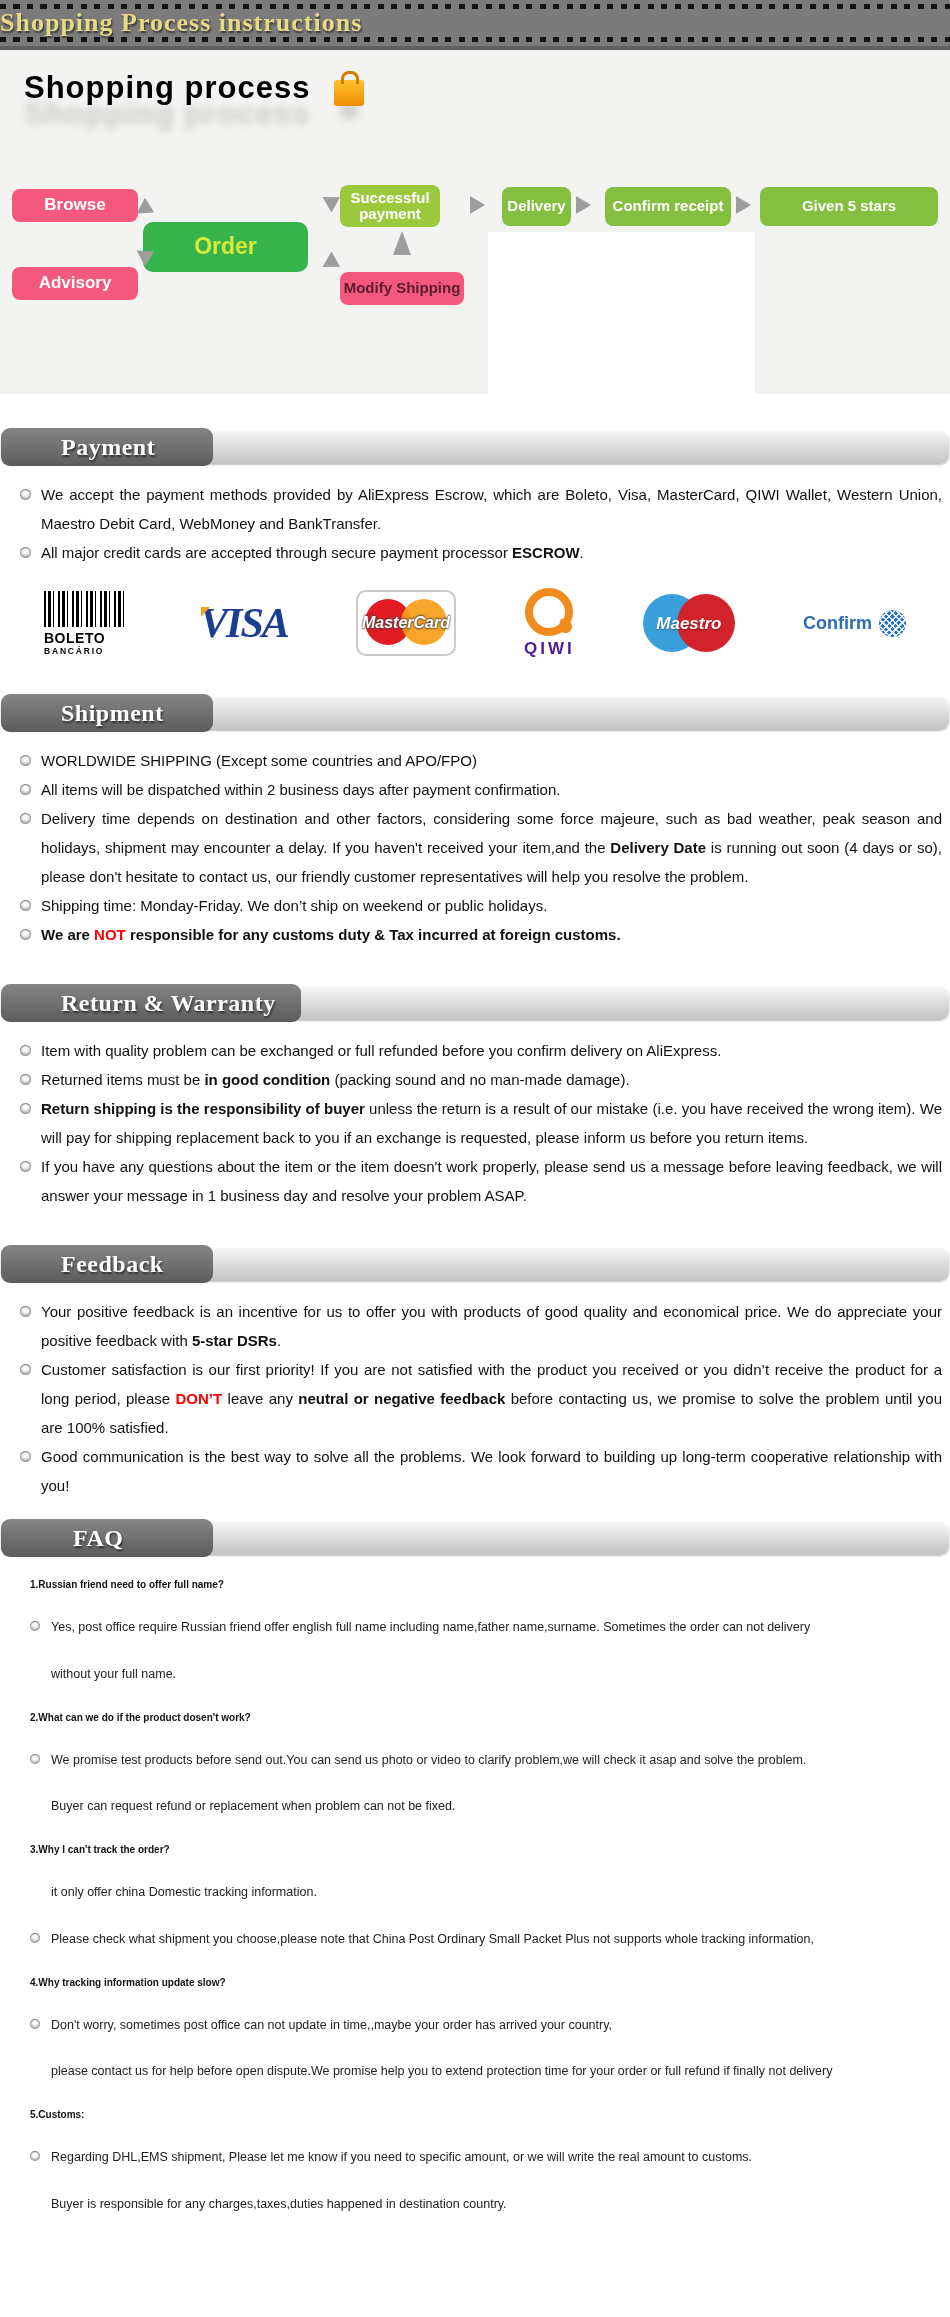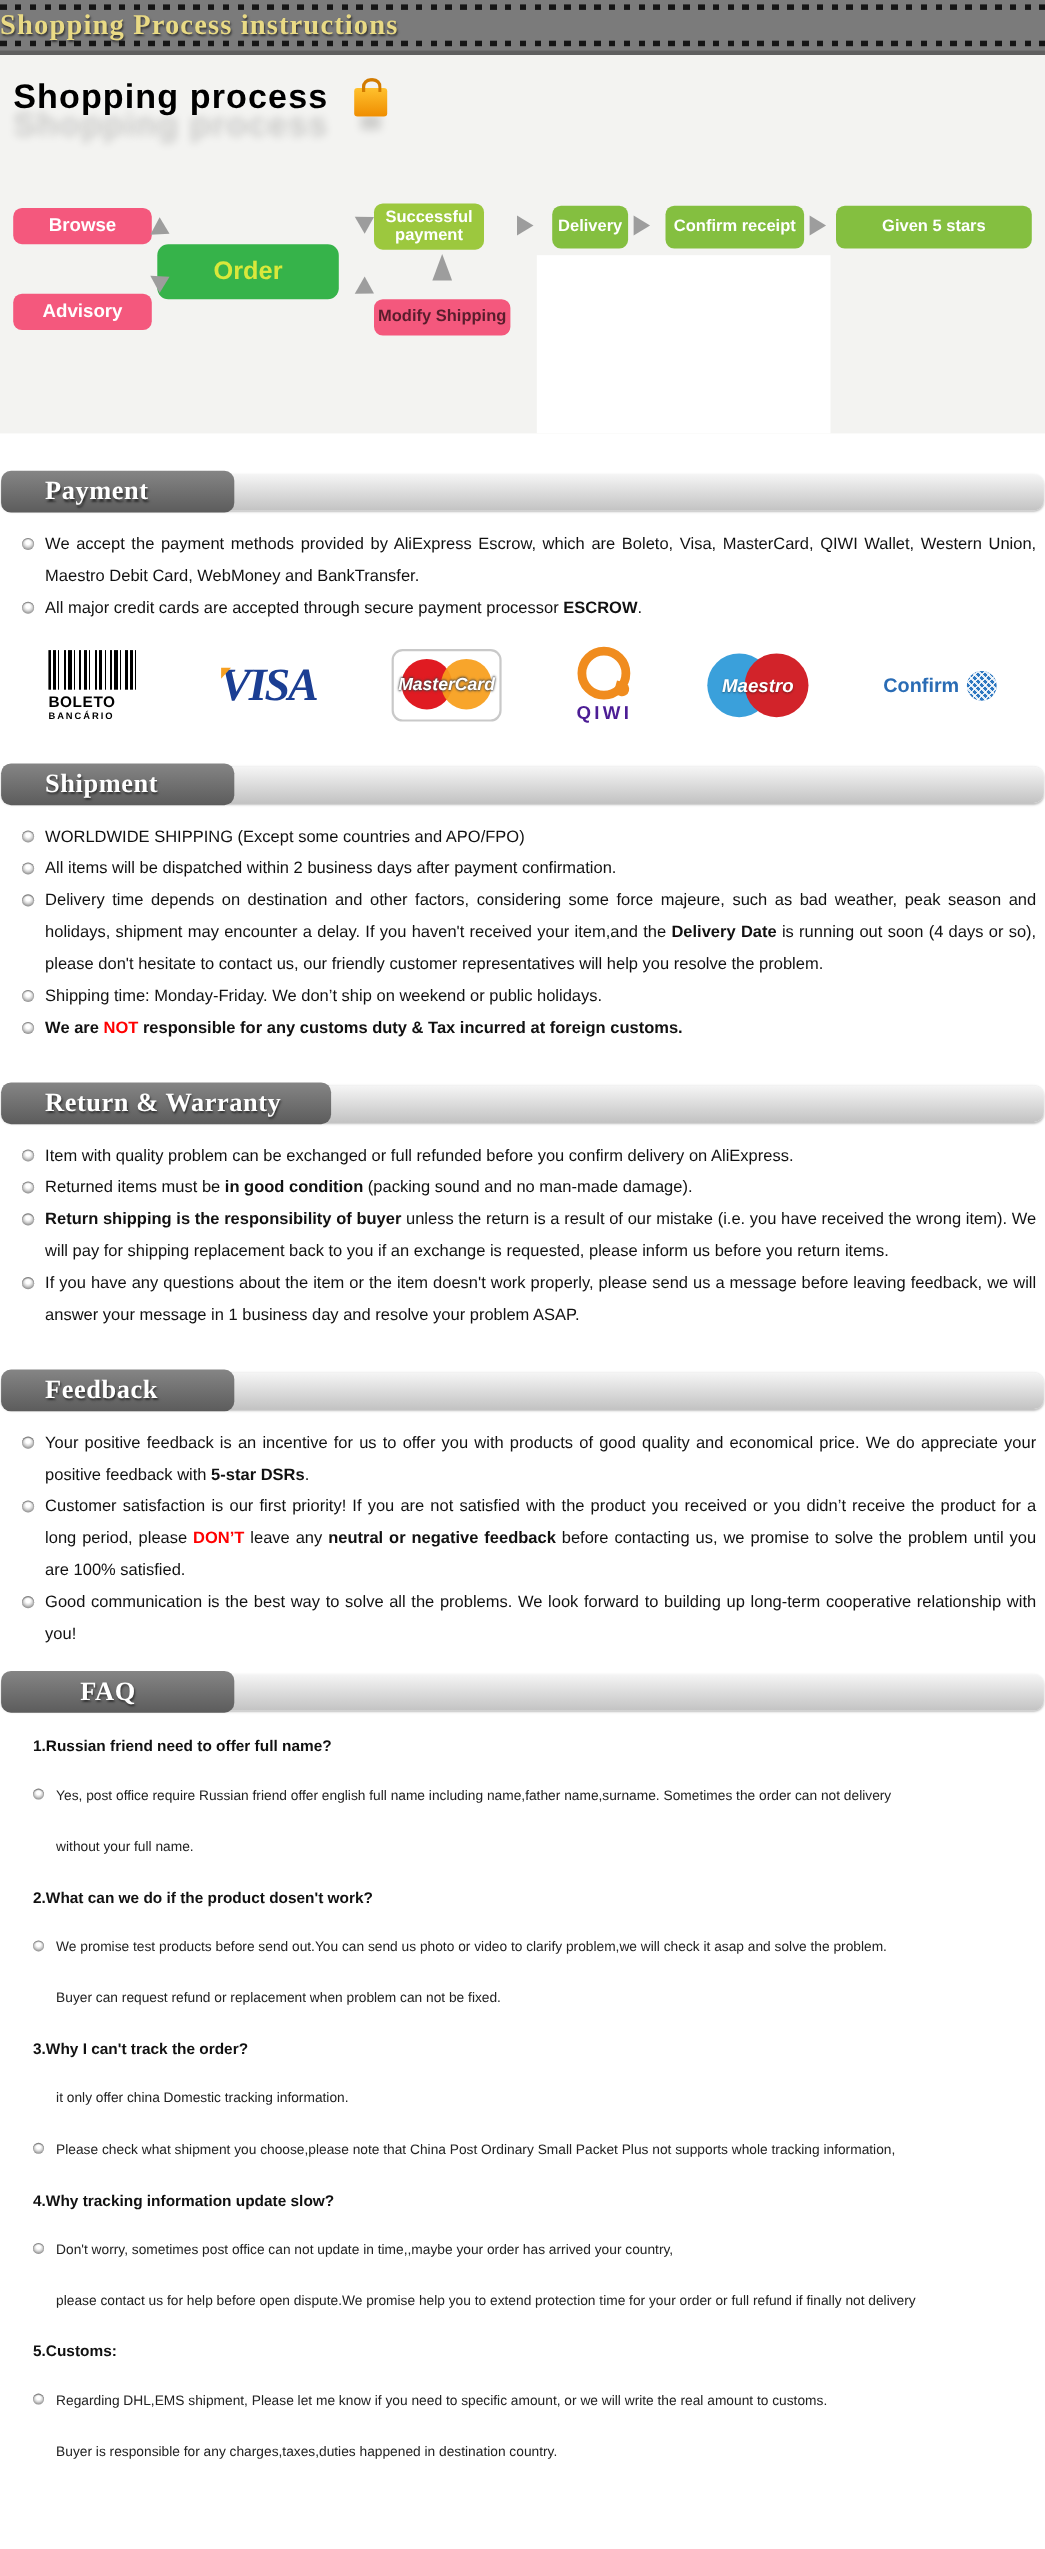--- a/index.html
+++ b/index.html
@@ -10,21 +10,21 @@
   .banner{height:46px;background:#7b7b7b;position:relative;border-bottom:4px solid #5f5f5f;}
   .banner::before,.banner::after{content:'';position:absolute;left:0;right:0;height:5px;
     background:repeating-linear-gradient(90deg,#141414 0 6px,rgba(0,0,0,0) 6px 13.5px);}
   .banner::before{top:4px}
   .banner::after{bottom:4px}
   .banner-title{text-align:left;line-height:45px;font-family:"Liberation Serif",serif;font-weight:bold;
     font-size:26px;color:#e9da85;text-shadow:1px 2px 2px rgba(0,0,0,.6);letter-spacing:1px;}
 
   
   .flow{position:relative;height:344px;background:#f3f3f1;overflow:hidden;}
-  .flow-title-row{position:absolute;left:12px;top:20px;display:flex;align-items:flex-start;gap:24px;}
+  .flow-title-row{position:absolute;left:24px;top:20px;display:flex;align-items:flex-start;gap:24px;}
   .flow-title{font-size:31px;font-weight:bold;color:#000;letter-spacing:1px;margin:0;
     text-shadow:0 26px 8px rgba(0,0,0,.18);}
   .bag{width:30px;height:26px;background:linear-gradient(#ffc12e,#ef8d00);border-radius:3px;
     position:relative;margin-top:10px;box-shadow:0 18px 8px -6px rgba(0,0,0,.15);}
   .bag::before{content:'';position:absolute;top:-9px;left:7px;width:12px;height:10px;
     border:3px solid #d27b00;border-bottom:none;border-radius:8px 8px 0 0;}
   .patch{position:absolute;left:488px;top:182px;width:267px;height:162px;background:#fff;}
   .node{position:absolute;display:flex;align-items:center;justify-content:center;text-align:center;
     font-weight:bold;border-radius:8px;color:#fff;line-height:1.1;}
   .node-browse{left:12px;top:139px;width:126px;height:33px;font-size:17px;background:#f4587d;}
@@ -52,21 +52,21 @@
   .sec{margin-top:38px;}
   .sec-first{margin-top:37px;}
   .sec-faq{margin-top:22px;}
   .sec-header{position:relative;height:33px;border-radius:9px;margin:0 1px;
     background:linear-gradient(#f5f5f5,#c3c3c3);box-shadow:0 1px 2px rgba(0,0,0,.25);}
   .sec-dark{position:absolute;left:0;top:-3px;height:38px;border-radius:9px;
     background:linear-gradient(#858585,#5c5c5c);display:flex;align-items:center;}
   .w210{width:212px;}
   .w300{width:300px;}
   .sec-title{font-family:"Liberation Serif",serif;font-weight:bold;font-size:24px;color:#fff;
-    padding-left:40px;text-shadow:1px 2px 2px rgba(0,0,0,.55);letter-spacing:.5px;white-space:nowrap;}
+    padding-left:60px;text-shadow:1px 2px 2px rgba(0,0,0,.55);letter-spacing:.5px;white-space:nowrap;}
   .sec-title.indent{padding-left:72px;}
 
   
   ul.blist{list-style:none;margin:0;padding:16px 8px 0 20px;}
   ul.blist li{display:flex;margin:0;}
   .bullet-icon{flex:0 0 11px;width:11px;height:11px;border-radius:50%;margin:9px 10px 0 0;
     background:radial-gradient(circle at 50% 38%,#ffffff 22%,#d9d9d9 45%,#8a8a8a 78%,#6f6f6f 100%);
     box-shadow:inset 0 1px 1px rgba(0,0,0,.45);}
   .bullet-text{flex:1;text-align:justify;line-height:29px;font-size:15px;color:#111;}
   .b{font-weight:bold;}
@@ -100,21 +100,21 @@
     font-style:italic;font-size:17px;text-shadow:0 1px 2px rgba(0,0,0,.45);}
   .logo-wm{display:flex;align-items:center;gap:7px;}
   .wm-label{color:#2a6cb5;font-weight:bold;font-size:18px;}
   .wm-globe{width:27px;height:27px;border-radius:50%;background:#2d77c0;position:relative;overflow:hidden;}
   .wm-globe::before{content:'';position:absolute;inset:0;
     background:repeating-linear-gradient(45deg,rgba(0,0,0,0) 0 3px,rgba(255,255,255,.85) 3px 4.5px),
                repeating-linear-gradient(-45deg,rgba(0,0,0,0) 0 3px,rgba(255,255,255,.85) 3px 4.5px);}
 
   
   .faq-body{padding:24px 30px 34px 30px;}
-  .faq-q{font-weight:bold;font-size:14px;color:#111;margin-top:28px;}
+  .faq-q{font-weight:bold;font-size:10px;color:#111;margin-top:28px;}
   .faq-body > .faq-q:first-child{margin-top:0;}
   .faq-row{display:flex;margin-top:28px;}
   .faq-row.cont{padding-left:21px;}
   .faq-text{font-size:12.5px;color:#222;line-height:1.5;}
   .bullet-icon.small{flex:0 0 10px;width:10px;height:10px;margin:3px 11px 0 0;}
 </style>
 </head>
 <body>
 
 <div class="page">

